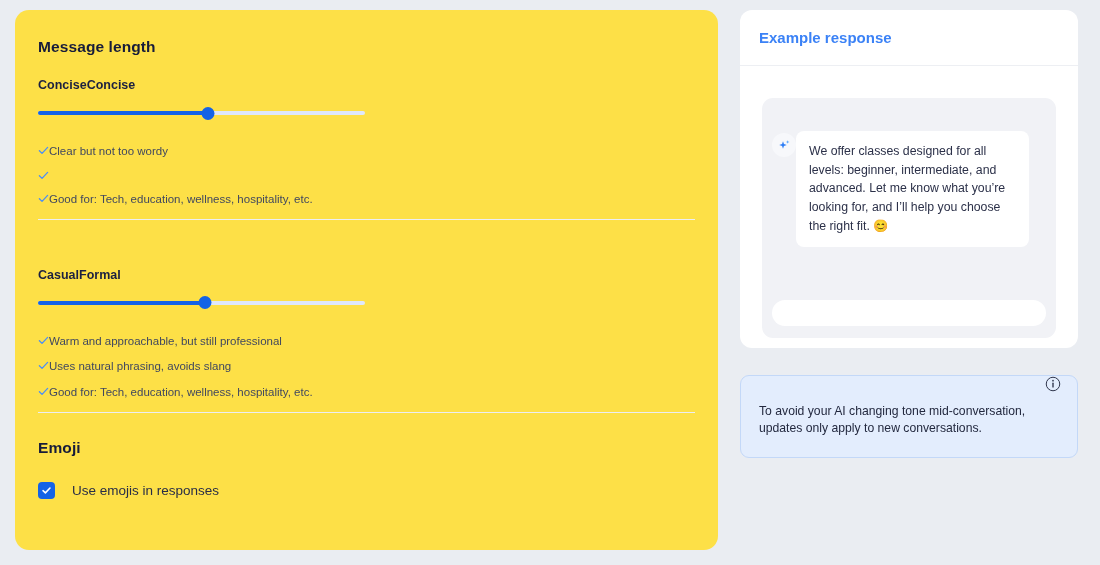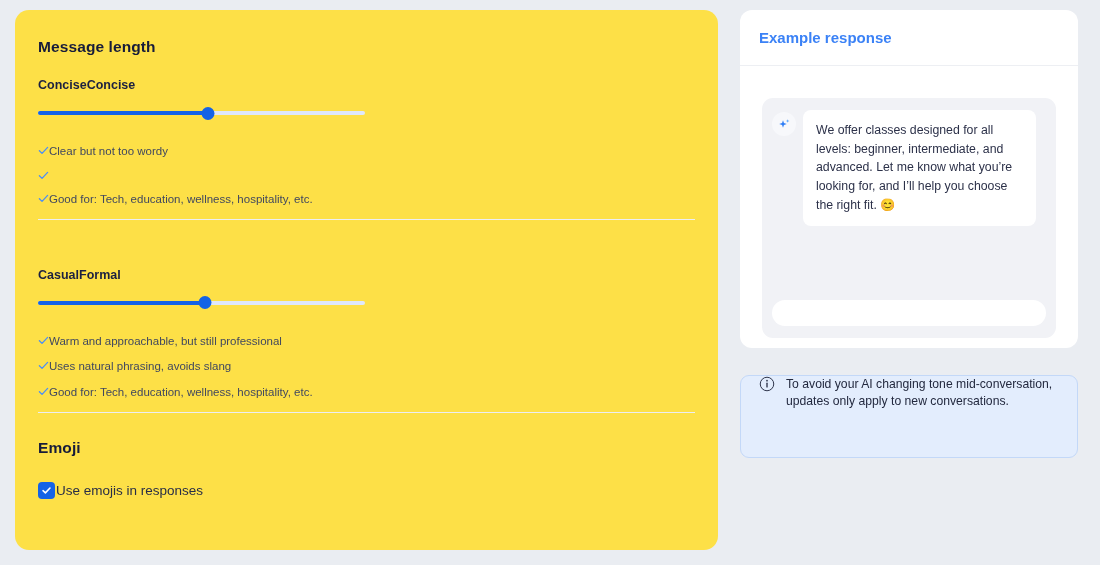--- a/index.html
+++ b/index.html
@@ -142,21 +142,21 @@
     margin-top: 12px;
   }
 
   .sec-2 { padding-top: 24px; }
   .sec-3 { padding-top: 24px; text-align: right; }
 
   
   .checkbox-row {
     display: flex;
     align-items: center;
-    gap: 1px;
+    gap: 17px;
     margin-top: 25px;
     cursor: pointer;
   }
 
   .checkbox-box {
     width: 17px;
     height: 17px;
     border-radius: 4px;
     background: #1463e6;
     display: flex;
@@ -203,21 +203,21 @@
     width: 294px;
     height: 240px;
     background: #f1f2f6;
     border-radius: 11px;
     padding: 12px 10px 0 10px;
   }
 
   .chat-row {
     display: flex;
     align-items: flex-start;
-    gap: 7px;
+    margin-top: 21px;
   }
 
   .avatar {
     flex: 0 0 auto;
     width: 24px;
     height: 24px;
     border-radius: 50%;
     background: #f7f8fb;
     display: flex;
     align-items: center;
@@ -249,23 +249,24 @@
   .notice-box {
     position: absolute;
     left: 740px;
     top: 375px;
     width: 338px;
     height: 83px;
     background: #e3edfd;
     border: 1px solid #c3d8f8;
     border-radius: 9px;
     display: flex;
-    align-items: flex-start;
+    align-items: flex-end;
     gap: 11px;
     padding: 0 16px 0 18px;
+    flex-direction: column;
   }
 
   .notice-icon {
     flex: 0 0 auto;
     width: 16px;
     height: 16px;
   }
 
   .notice-text {
     font-size: 12.2px;

